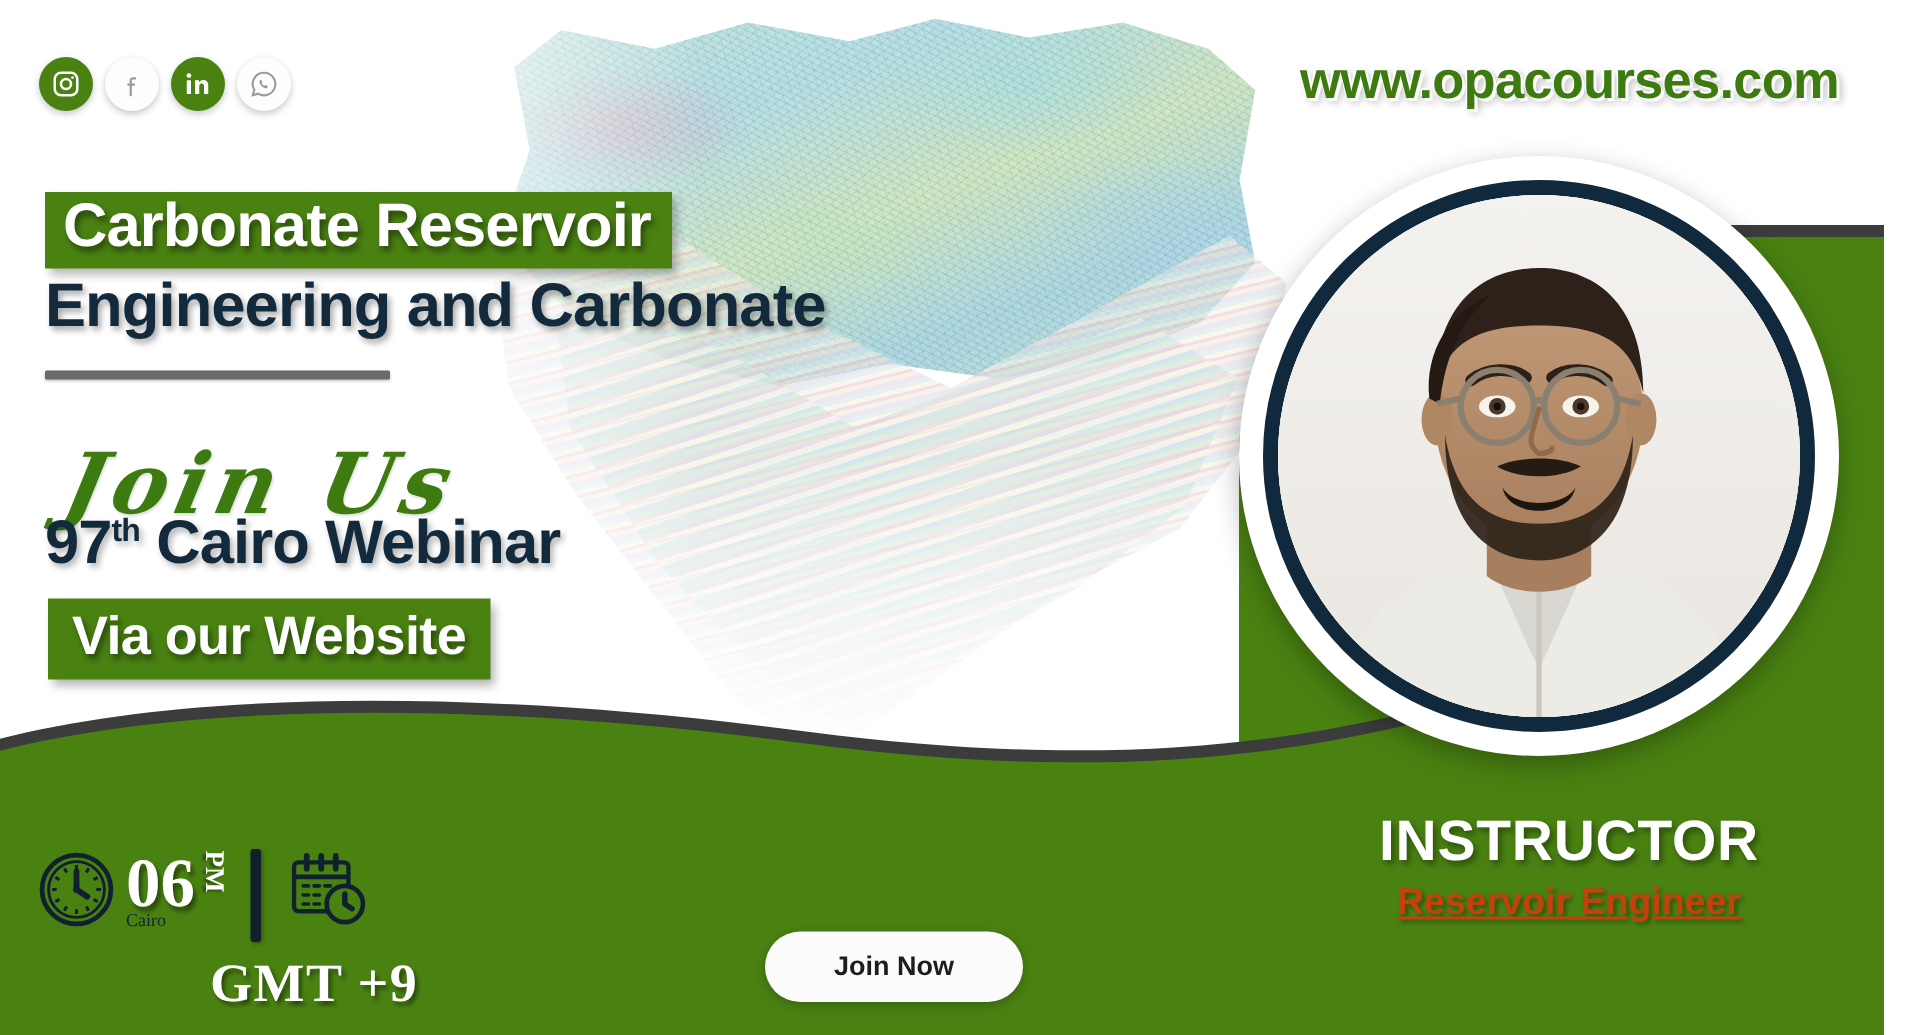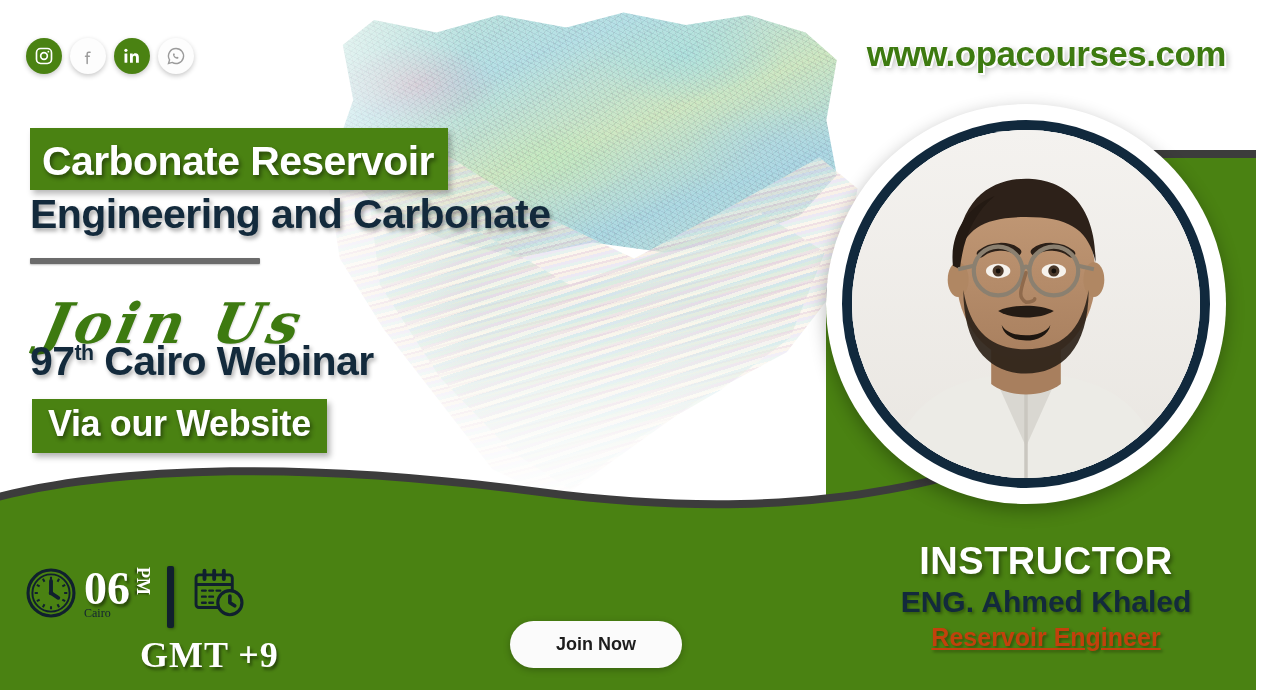--- a/index.html
+++ b/index.html
@@ -124,21 +124,21 @@
     font-size:35px; font-weight:bold; color:#3d7a10;
     letter-spacing:-.5px;
     text-shadow:2px 2px 0 rgba(255,255,255,.95), -1px -1px 0 rgba(255,255,255,.9),
                 3px 3px 6px rgba(0,0,0,.3);
     font-family:"Liberation Sans", sans-serif;
   }
 
   
   .headline{ position:absolute; left:30px; top:116px; z-index:35; }
   .hl-band{
-    display:inline-block; background:#4a8212; padding:12px 14px 7px 12px;
+    display:inline-block; background:#4a8212; padding:1px 14px 7px 12px;
     box-shadow:3px 4px 6px rgba(0,0,0,.28);
   }
   .hl-band-text{
     font-size:41px; font-weight:bold; color:#ffffff; letter-spacing:-.6px;
     line-height:1.04; white-space:nowrap;
     text-shadow:2px 3px 4px rgba(0,0,0,.45);
   }
   .hl-line2{
     margin-top:3px; font-size:41px; font-weight:bold; color:#132a3c;
     letter-spacing:-.6px; line-height:1.06; white-space:nowrap;
@@ -434,17 +434,16 @@
           <path d="M130 78 L139 80"></path>
         </g>
 
         <path d="M100 82 C97 92 95 96 100 99 C103 99 105 98 105 97" stroke="#8f6a4c" stroke-width="2" fill="none" stroke-linecap="round"></path>
       </svg>
     </div>
   </div>
 
   <div class="instr">
     <div class="instr-title">INSTRUCTOR</div>
-    <div class="instr-name">ENG. Ahmed Khaled</div>
     <div class="instr-role">Reservoir Engineer</div>
   </div>
 
 </div>
 
 </body></html>

